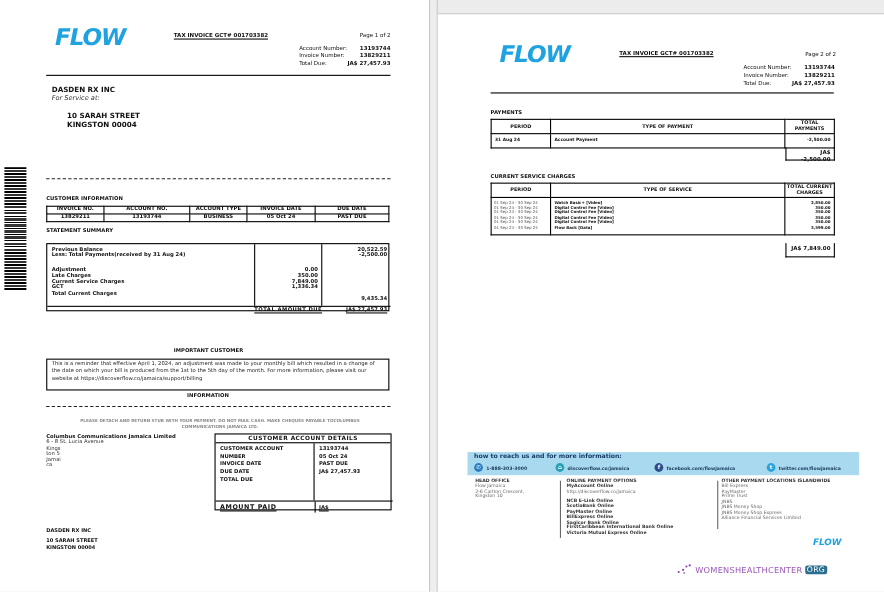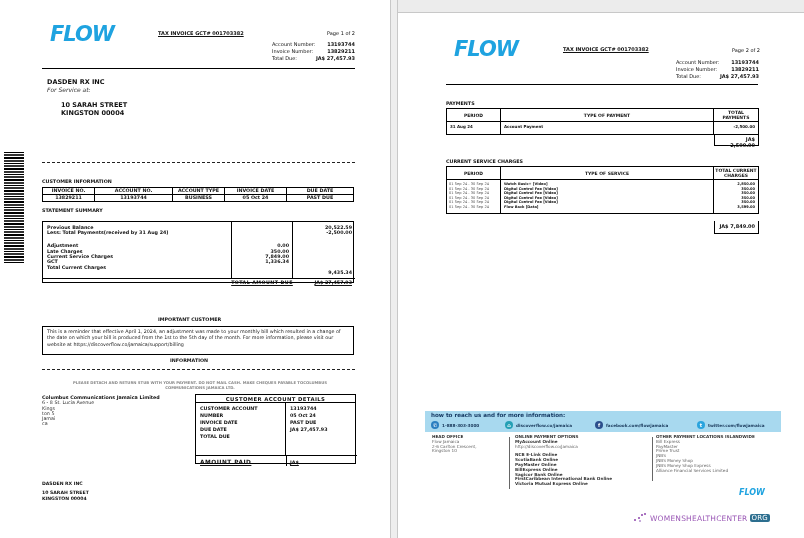--- a/index.html
+++ b/index.html
@@ -72,21 +72,21 @@
   .reach .ttl { position: absolute; left: 6px; top: 1px; font-size: 5.6px; font-weight: bold; color: #173a63; }
   .reach .ci { position: absolute; top: 10px; font-size: 4.2px; font-weight: bold; color: #1b3a5c; display: flex; align-items: center; gap: 3px; }
   .reach .ic { width: 8px; height: 8px; border-radius: 50%; display: inline-flex; align-items: center; justify-content: center; color: #fff; font-size: 5px; }
 
   .fcol { position: absolute; top: 422px; font-size: 4.2px; line-height: 4.8px; color: #666; }
   .fcol .h { font-weight: bold; color: #333; }
   .fcol .b { font-weight: bold; color: #333; }
   .vdiv { position: absolute; top: 424px; width: 0.8px; background: #666; }
 
   .flow-small { position: absolute; left: 341px; top: 475px; font-size: 8px; font-weight: bold; font-style: italic; color: #1fa3e0; }
-  .whc { position: absolute; left: 236px; top: 500px; display: flex; align-items: center; font-size: 7.5px; color: #9b59b6; letter-spacing: 0.2px; justify-content: space-between; }
+  .whc { position: absolute; left: 218px; top: 500px; display: flex; align-items: center; font-size: 7.5px; color: #9b59b6; letter-spacing: 0.2px; justify-content: space-between; }
   .whc .dots { width: 14px; height: 10px; position: relative; margin-right: 2px; }
   .whc .dots i { position: absolute; width: 2px; height: 2px; border-radius: 50%; background: #8e44ad; }
   .whc .org { background: #2c6e8f; color: #fff; padding: 0 2px; border-radius: 2px; margin-left: 2px; font-size: 7px; }
 </style>
 </head>
 <body>
 
 <div id="page1" class="page">
   <div class="logo" style="left:50px;top:22px;font-size:21px;">FLOW</div>
   <div class="tax-title" style="left:158px;top:30px;">TAX INVOICE GCT# 001703382</div>

